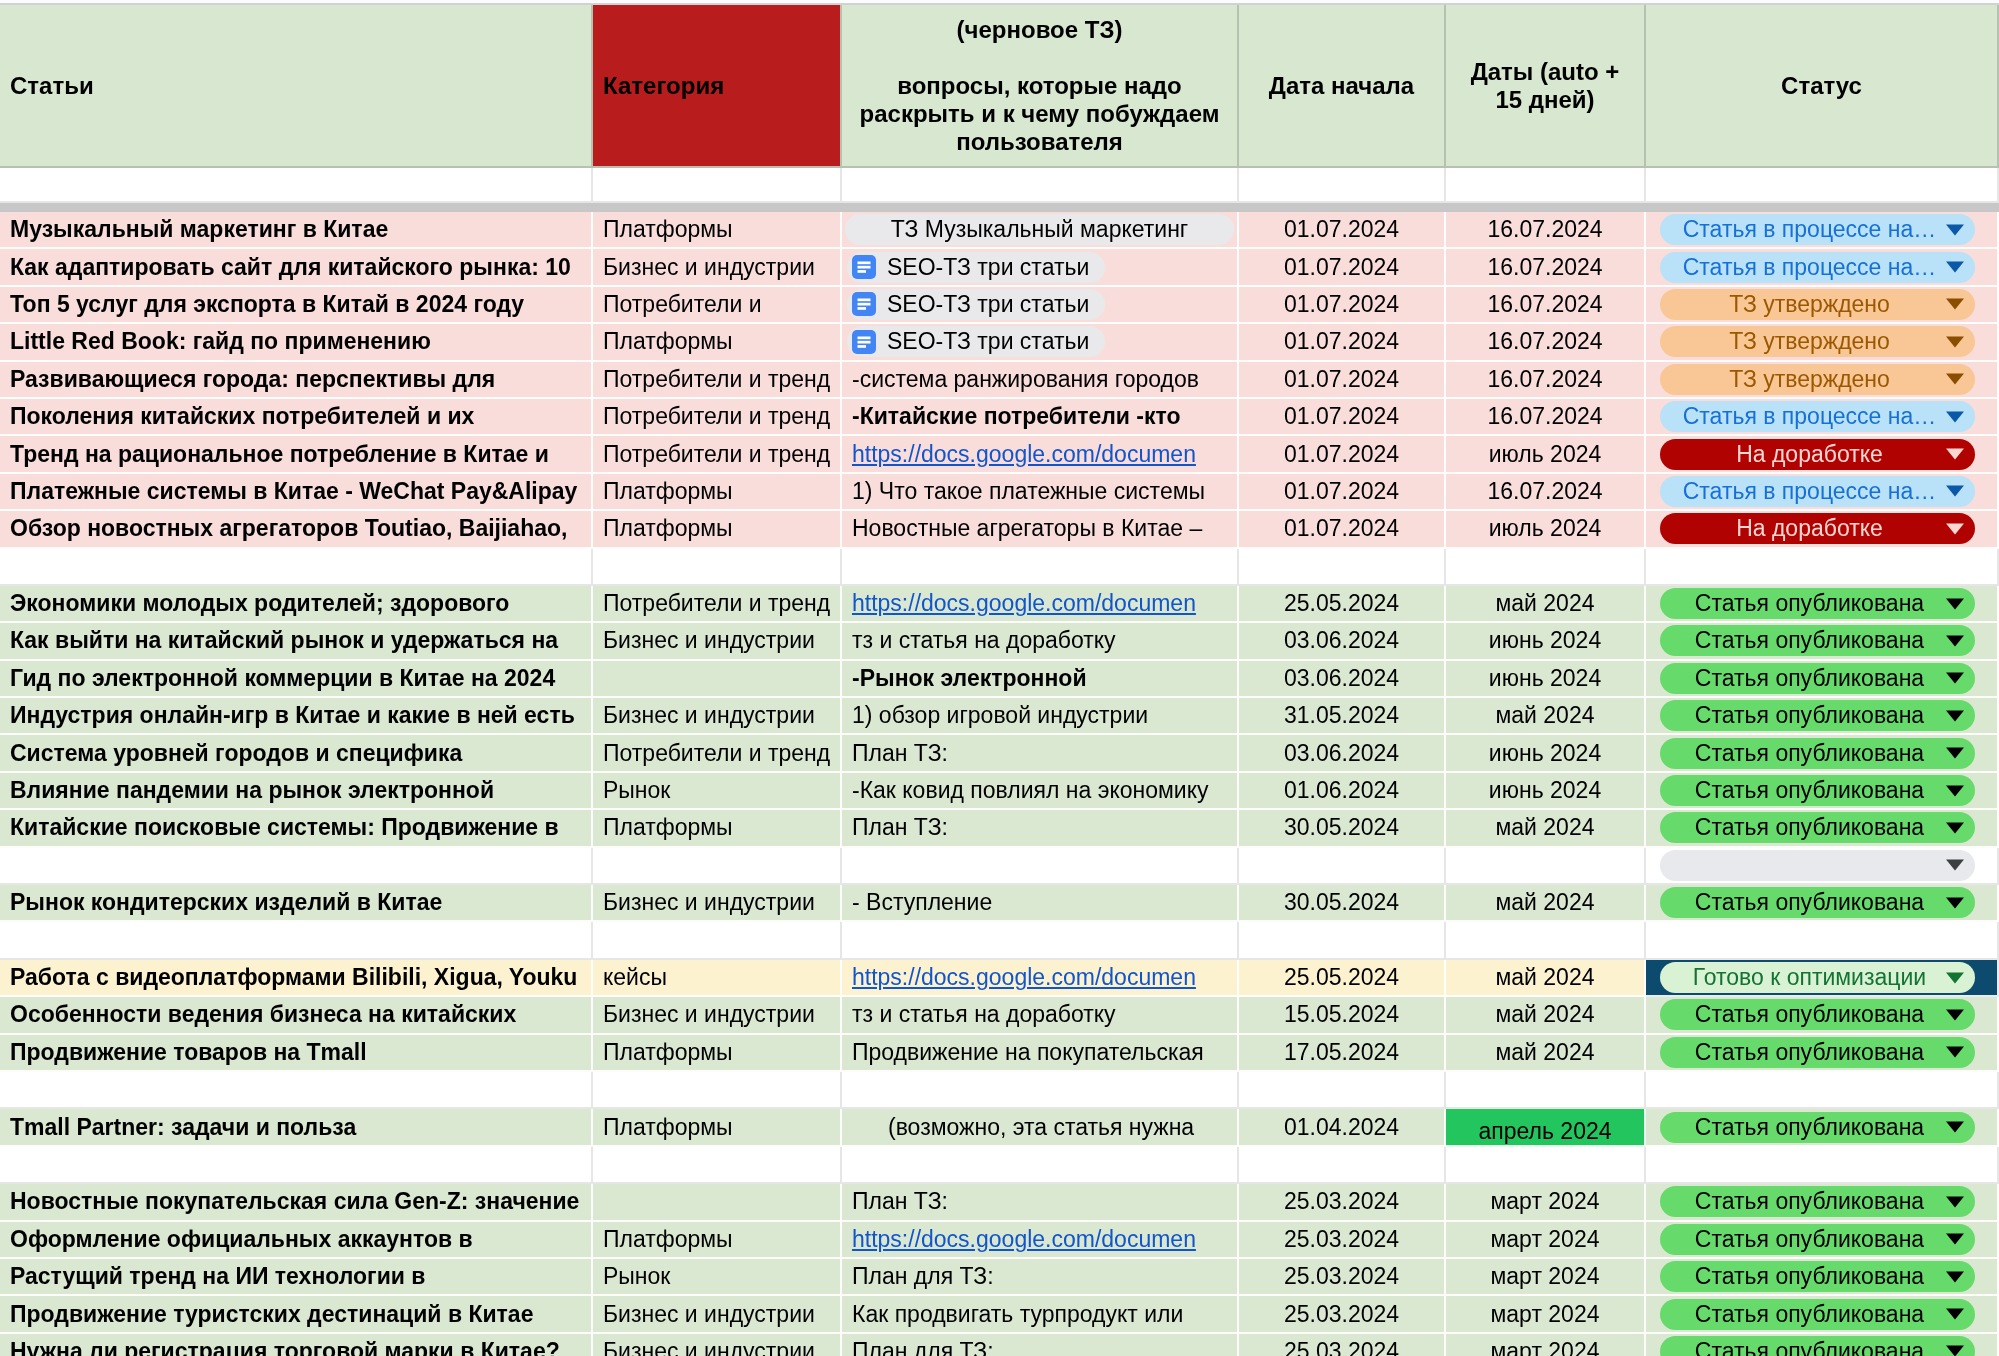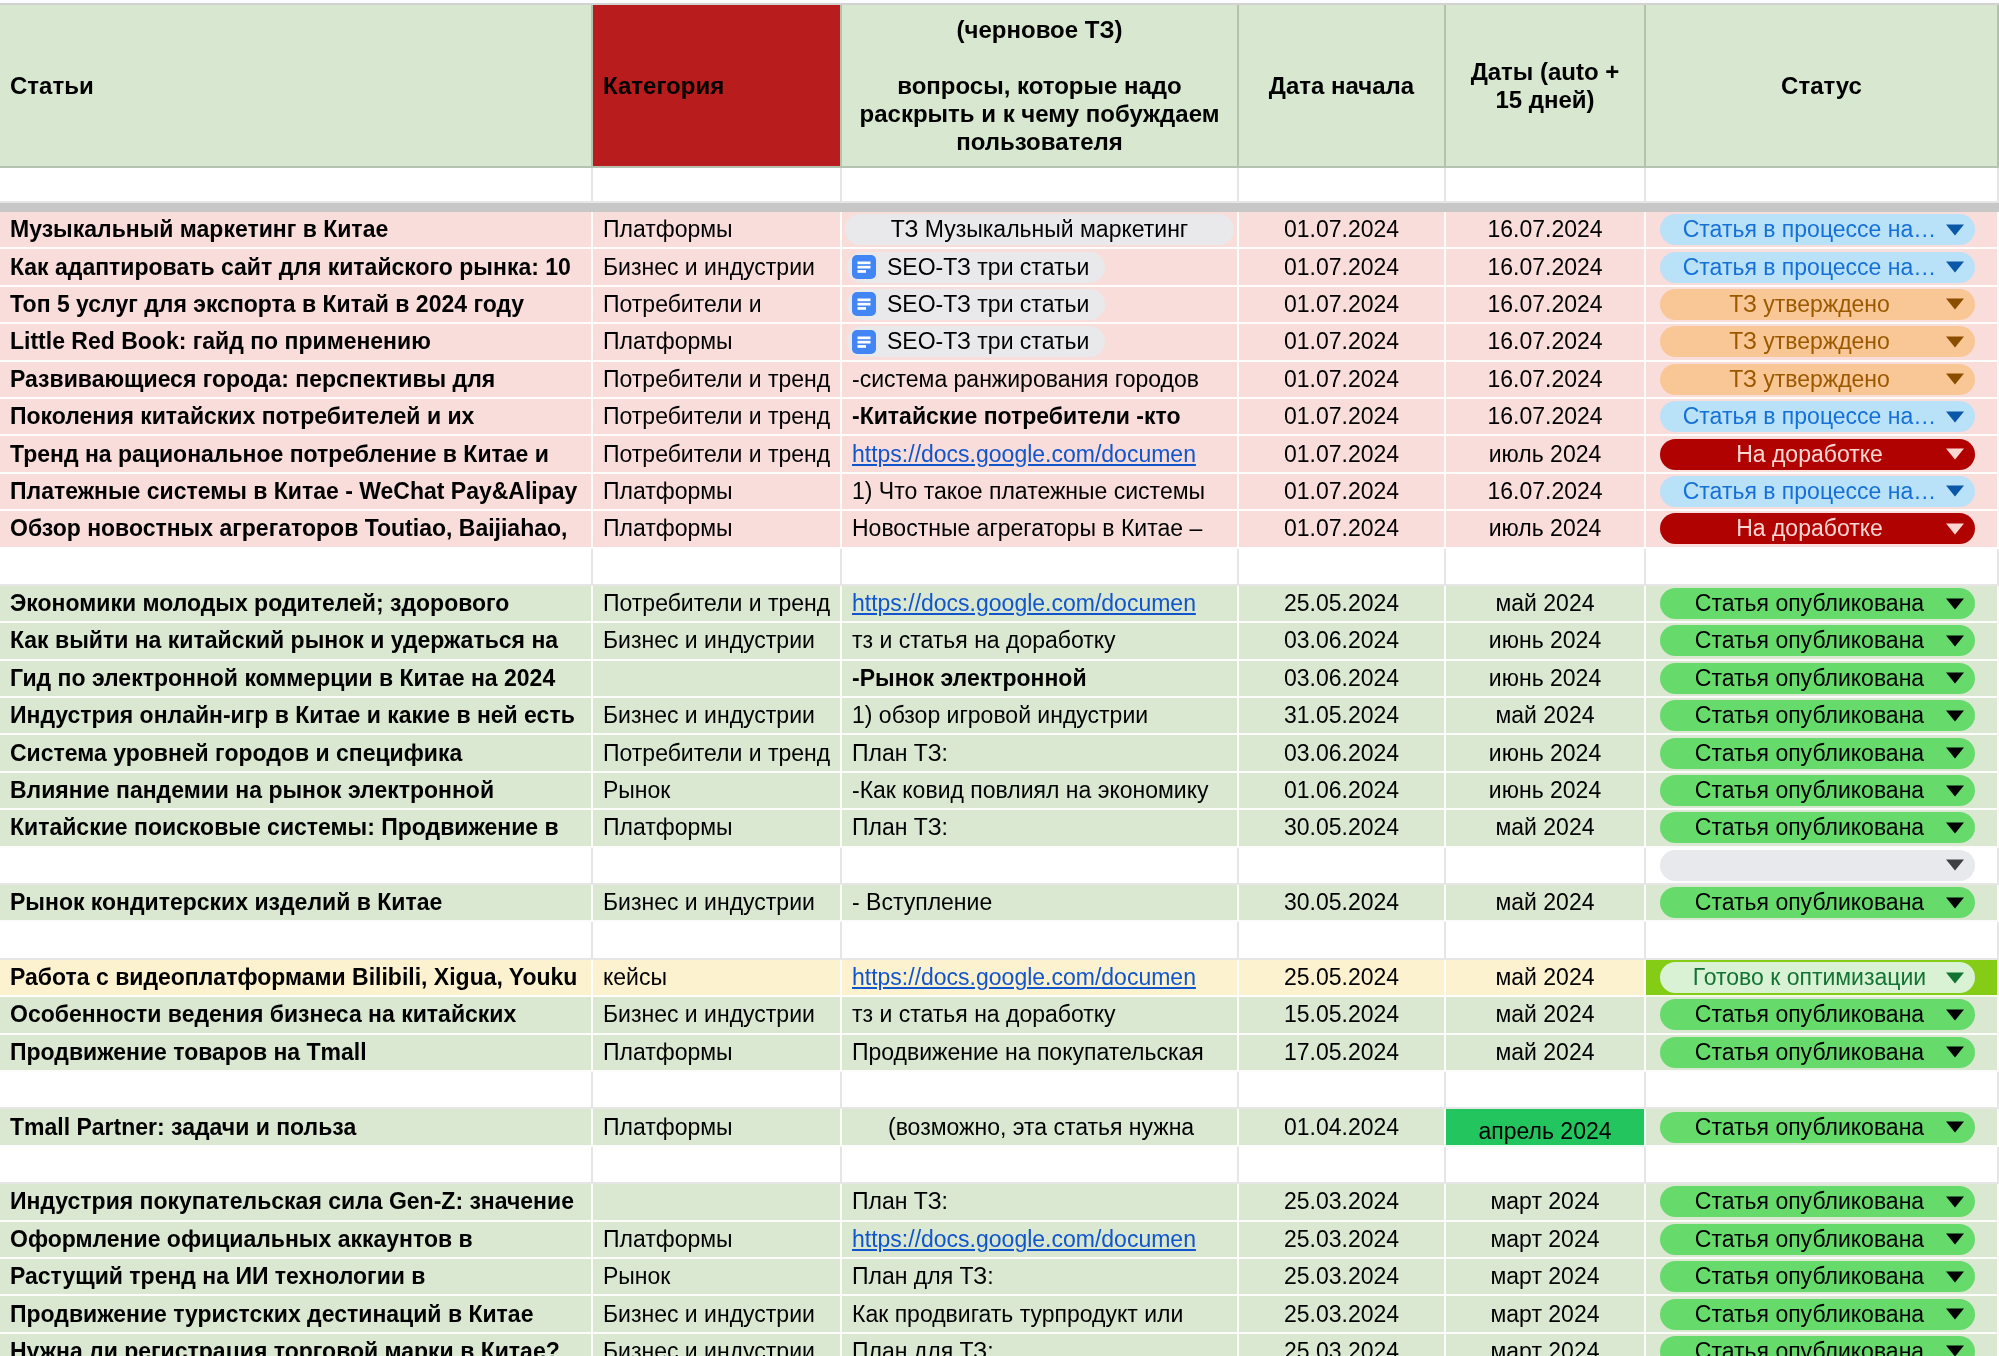--- a/index.html
+++ b/index.html
@@ -521,21 +521,21 @@
         </div>
         <div class="cell c-tz" style="background: rgb(253, 242, 208); border-color: rgba(255, 255, 255, 0.9);">
           <span class="link" style="color: rgb(17, 85, 204);">https://docs.google.com/documen</span>
         </div>
         <div class="cell c-date" style="background: rgb(253, 242, 208); border-color: rgba(255, 255, 255, 0.9);">
           <span>25.05.2024</span>
         </div>
         <div class="cell c-date" style="background: rgb(253, 242, 208); border-color: rgba(255, 255, 255, 0.9);">
           <span>май 2024</span>
         </div>
-        <div class="cell c-status" style="background: #84cc16; border-color: rgba(255, 255, 255, 0.9);">
+        <div class="cell c-status" style="background: #0c4a6e; border-color: rgba(255, 255, 255, 0.9);">
           <div class="status-chip" style="background: rgb(217, 242, 212);">
             <span class="label" style="color: rgb(19, 115, 51);">Готово к оптимизации</span>
             <span class="arrow" style="border-top-color: rgb(19, 115, 51);"></span>
           </div>
         </div>
       </div>
       <div class="row data-row">
         <div class="cell c-article" style="background: rgb(218, 232, 210); border-color: rgba(255, 255, 255, 0.9);">
           <span>Особенности ведения бизнеса на китайских</span>
         </div>
@@ -615,21 +615,21 @@
       <div class="row data-row">
         <div class="cell c-article" style="background: rgb(255, 255, 255); border-color: rgb(230, 230, 230);"></div>
         <div class="cell c-cat" style="background: rgb(255, 255, 255); border-color: rgb(230, 230, 230);"></div>
         <div class="cell c-tz" style="background: rgb(255, 255, 255); border-color: rgb(230, 230, 230);"></div>
         <div class="cell c-date" style="background: rgb(255, 255, 255); border-color: rgb(230, 230, 230);"></div>
         <div class="cell c-date" style="background: rgb(255, 255, 255); border-color: rgb(230, 230, 230);"></div>
         <div class="cell c-status" style="background: rgb(255, 255, 255); border-color: rgb(230, 230, 230);"></div>
       </div>
       <div class="row data-row">
         <div class="cell c-article" style="background: rgb(218, 232, 210); border-color: rgba(255, 255, 255, 0.9);">
-          <span>Индустрия покупательская сила Gen-Z: значение</span>
+          <span>Новостные покупательская сила Gen-Z: значение</span>
         </div>
         <div class="cell c-cat" style="background: rgb(218, 232, 210); border-color: rgba(255, 255, 255, 0.9);"></div>
         <div class="cell c-tz" style="background: rgb(218, 232, 210); border-color: rgba(255, 255, 255, 0.9);">
           <span>План ТЗ:</span>
         </div>
         <div class="cell c-date" style="background: rgb(218, 232, 210); border-color: rgba(255, 255, 255, 0.9);">
           <span>25.03.2024</span>
         </div>
         <div class="cell c-date" style="background: rgb(218, 232, 210); border-color: rgba(255, 255, 255, 0.9);">
           <span>март 2024</span>

